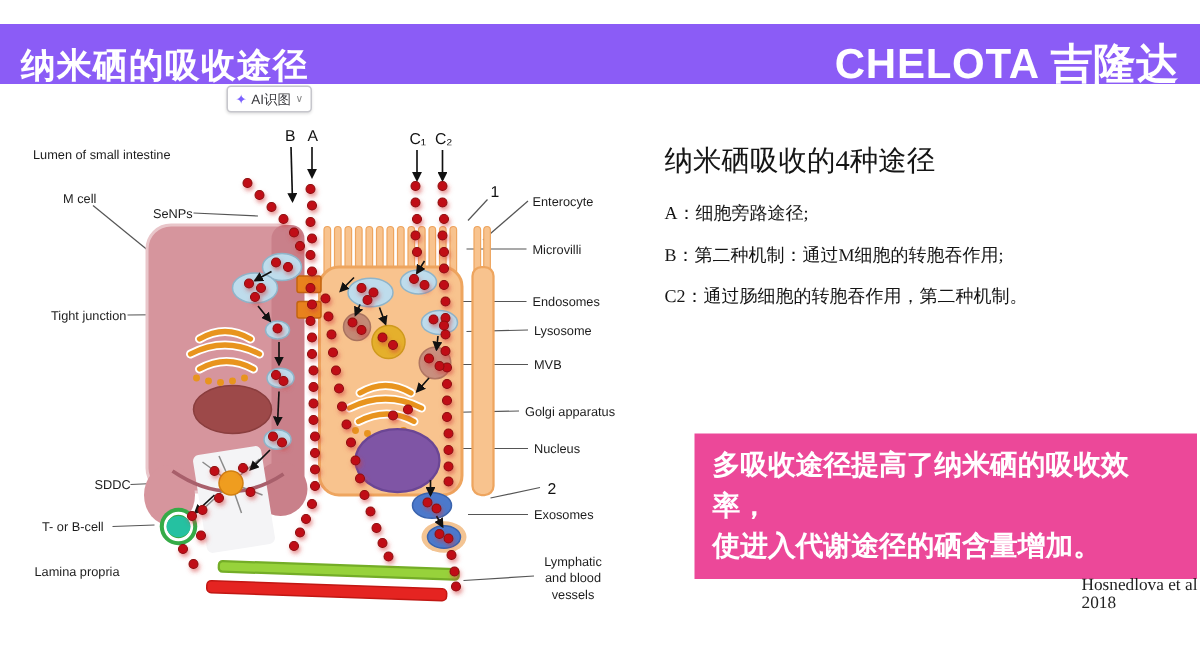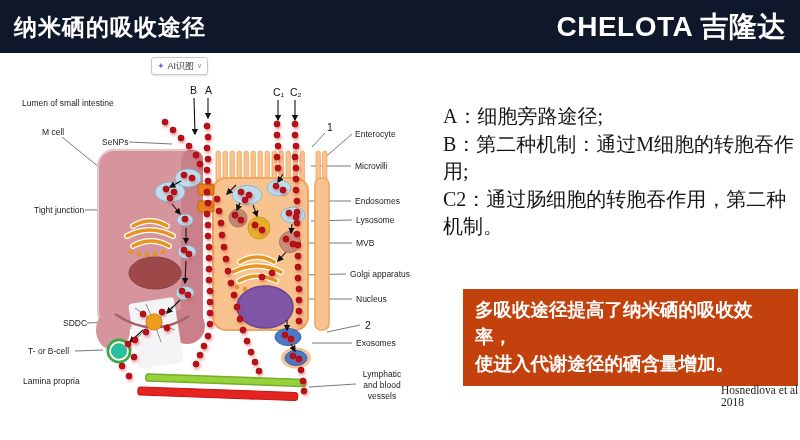--- a/index.html
+++ b/index.html
@@ -1,19 +1,19 @@
 <!DOCTYPE html>
 <html><head>
 <meta charset="utf-8">
 <style>
   html,body{margin:0;padding:0;background:#fff;}
   .slide{position:relative;width:800px;height:440px;background:#fff;overflow:hidden;
          font-family:"Liberation Sans",sans-serif;}
   
-  .hdr{position:absolute;left:0;top:0;width:800px;height:53px;background:#0f172a;}
+  .hdr{position:absolute;left:0;top:16px;width:800px;height:40px;background:#8b5cf6;}
   .hdr-title{position:absolute;left:14px;top:0;line-height:54px;color:#fff;
              font-size:23px;font-weight:bold;letter-spacing:1px;}
   .hdr-logo{position:absolute;right:14px;top:0;line-height:54px;color:#fff;
             font-size:28px;font-weight:bold;letter-spacing:.5px;}
   
   .ai-btn{position:absolute;left:151px;top:57px;height:16px;display:flex;align-items:center;
           gap:3px;padding:0 5px;background:#fff;border:1px solid #c6c6cc;border-radius:3px;
           box-shadow:0 1px 2px rgba(0,0,0,.12);cursor:pointer;}
   .ai-btn .spark{color:#7b61ff;font-size:9px;line-height:9px;}
   .ai-btn .lbl{font-size:9px;color:#3a3a3f;text-align:center;}
@@ -21,22 +21,22 @@
   
   .diagram{position:absolute;left:15px;top:78px;}
   .dlabel{font-size:8.5px;fill:#1c1c1c;font-family:"Liberation Sans",sans-serif;}
   .rlabel{font-size:10.5px;fill:#111;font-family:"Liberation Sans",sans-serif;}
   .pline{stroke:#555;stroke-width:.8;}
   
   .rpanel{position:absolute;left:443px;top:94px;width:352px;color:#151515;
           font-family:"Liberation Serif","DejaVu Serif",serif;}
   .rpanel .head{font-size:19px;}
   .rpanel ul{list-style:none;margin:9px 0 0 0;padding:0;}
-  .rpanel li{font-size:20px;line-height:27.5px;}
-  .hl-box{position:absolute;left:463px;top:289px;width:311px;background:#c2410c;
+  .rpanel li{font-size:12px;line-height:27.5px;}
+  .hl-box{position:absolute;left:463px;top:289px;width:311px;background:#ec4899;
           padding:7px 12px 9px 12px;color:#fff;font-weight:bold;font-size:18.5px;
           line-height:27px;font-family:"Liberation Sans",sans-serif;}
   .cite{position:absolute;left:689px;top:384px;font-size:11.5px;color:#222;
         font-family:"Liberation Serif","DejaVu Serif",serif;margin-left:32px;}
 </style>
 </head>
 <body>
 
 <div class="slide">
 
@@ -348,20 +348,21 @@
       <text class="dlabel" x="341" y="224">Nucleus</text>
       <text class="rlabel" x="350" y="251">2</text>
       <text class="dlabel" x="341" y="268">Exosomes</text>
       <text class="dlabel" x="367" y="299" text-anchor="middle">Lymphatic</text>
       <text class="dlabel" x="367" y="310" text-anchor="middle">and blood</text>
       <text class="dlabel" x="367" y="321" text-anchor="middle">vessels</text>
     </g>
   </svg>
 
   <div class="rpanel">
+    <div class="head">纳米硒吸收的4种途径</div>
     <ul>
       <li>A：细胞旁路途径;</li>
       <li>B：第二种机制：通过M细胞的转胞吞作用;</li>
       <li>C2：通过肠细胞的转胞吞作用，第二种机制。</li>
     </ul>
   </div>
 
   <div class="hl-box">
     <div>多吸收途径提高了纳米硒的吸收效率，</div>
     <div>使进入代谢途径的硒含量增加。</div>

